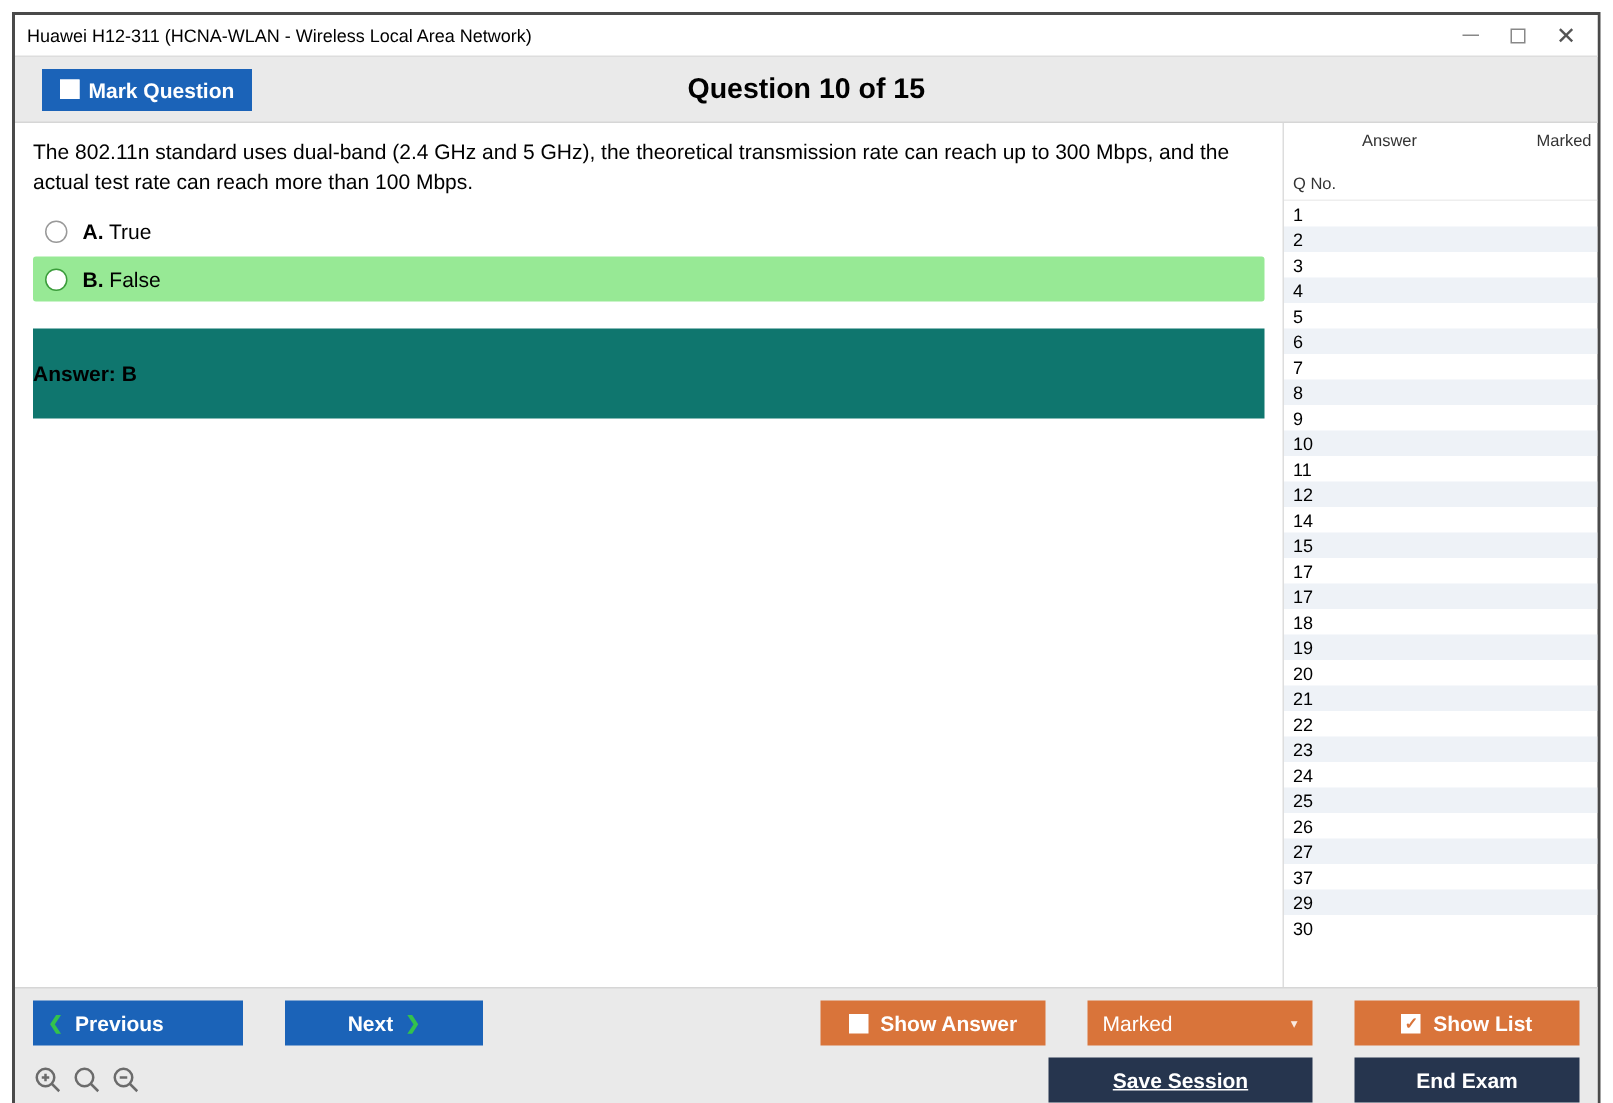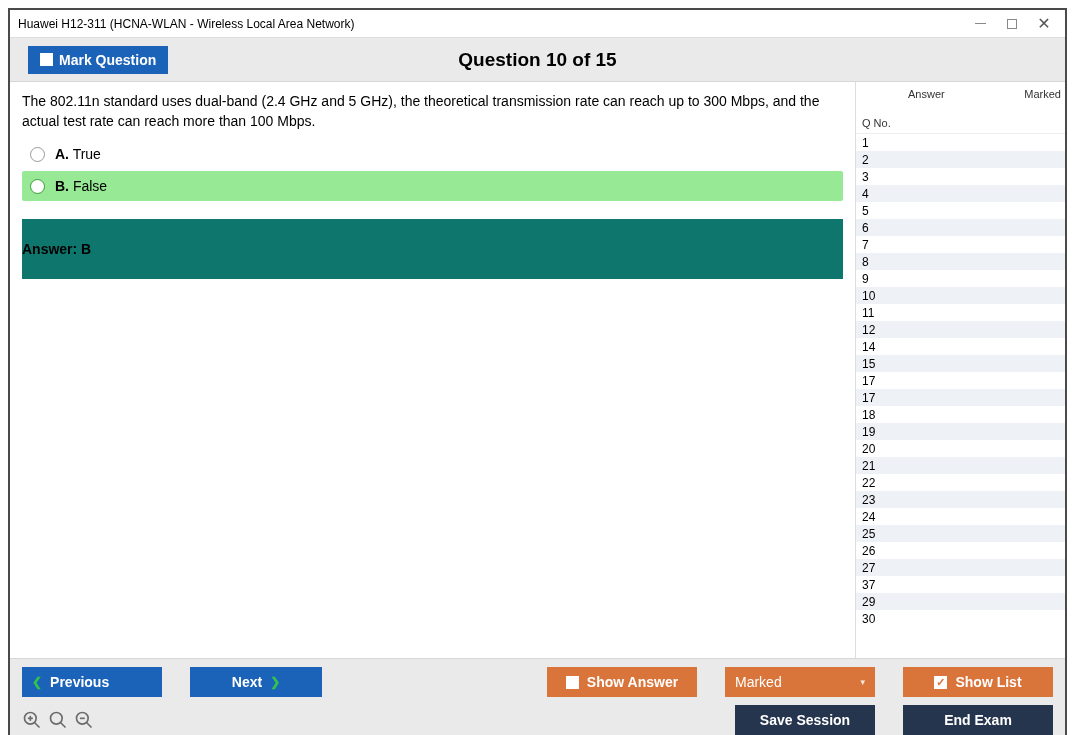--- a/index.html
+++ b/index.html
@@ -238,21 +238,21 @@
         </span>
         <span>
           <svg width="20" height="20" viewBox="0 0 24 24" fill="none" stroke="#6b6b6b" stroke-width="2">
               <circle cx="10" cy="10" r="7"></circle>
               <line x1="15" y1="15" x2="21" y2="21"></line>
               <line x1="7" y1="10" x2="13" y2="10"></line>
             </svg>
         </span>
       </div>
       <div class="right-btns">
-        <button class="btn btn-dark" style="width:140px;">
+        <button class="btn btn-dark" style="width:176px;text-decoration:underline;">
           <span>Save Session</span>
         </button>
         <button class="btn btn-dark" style="width:150px;">
           <span>End Exam</span>
         </button>
       </div>
     </div>
   </div>
 </div>
 

